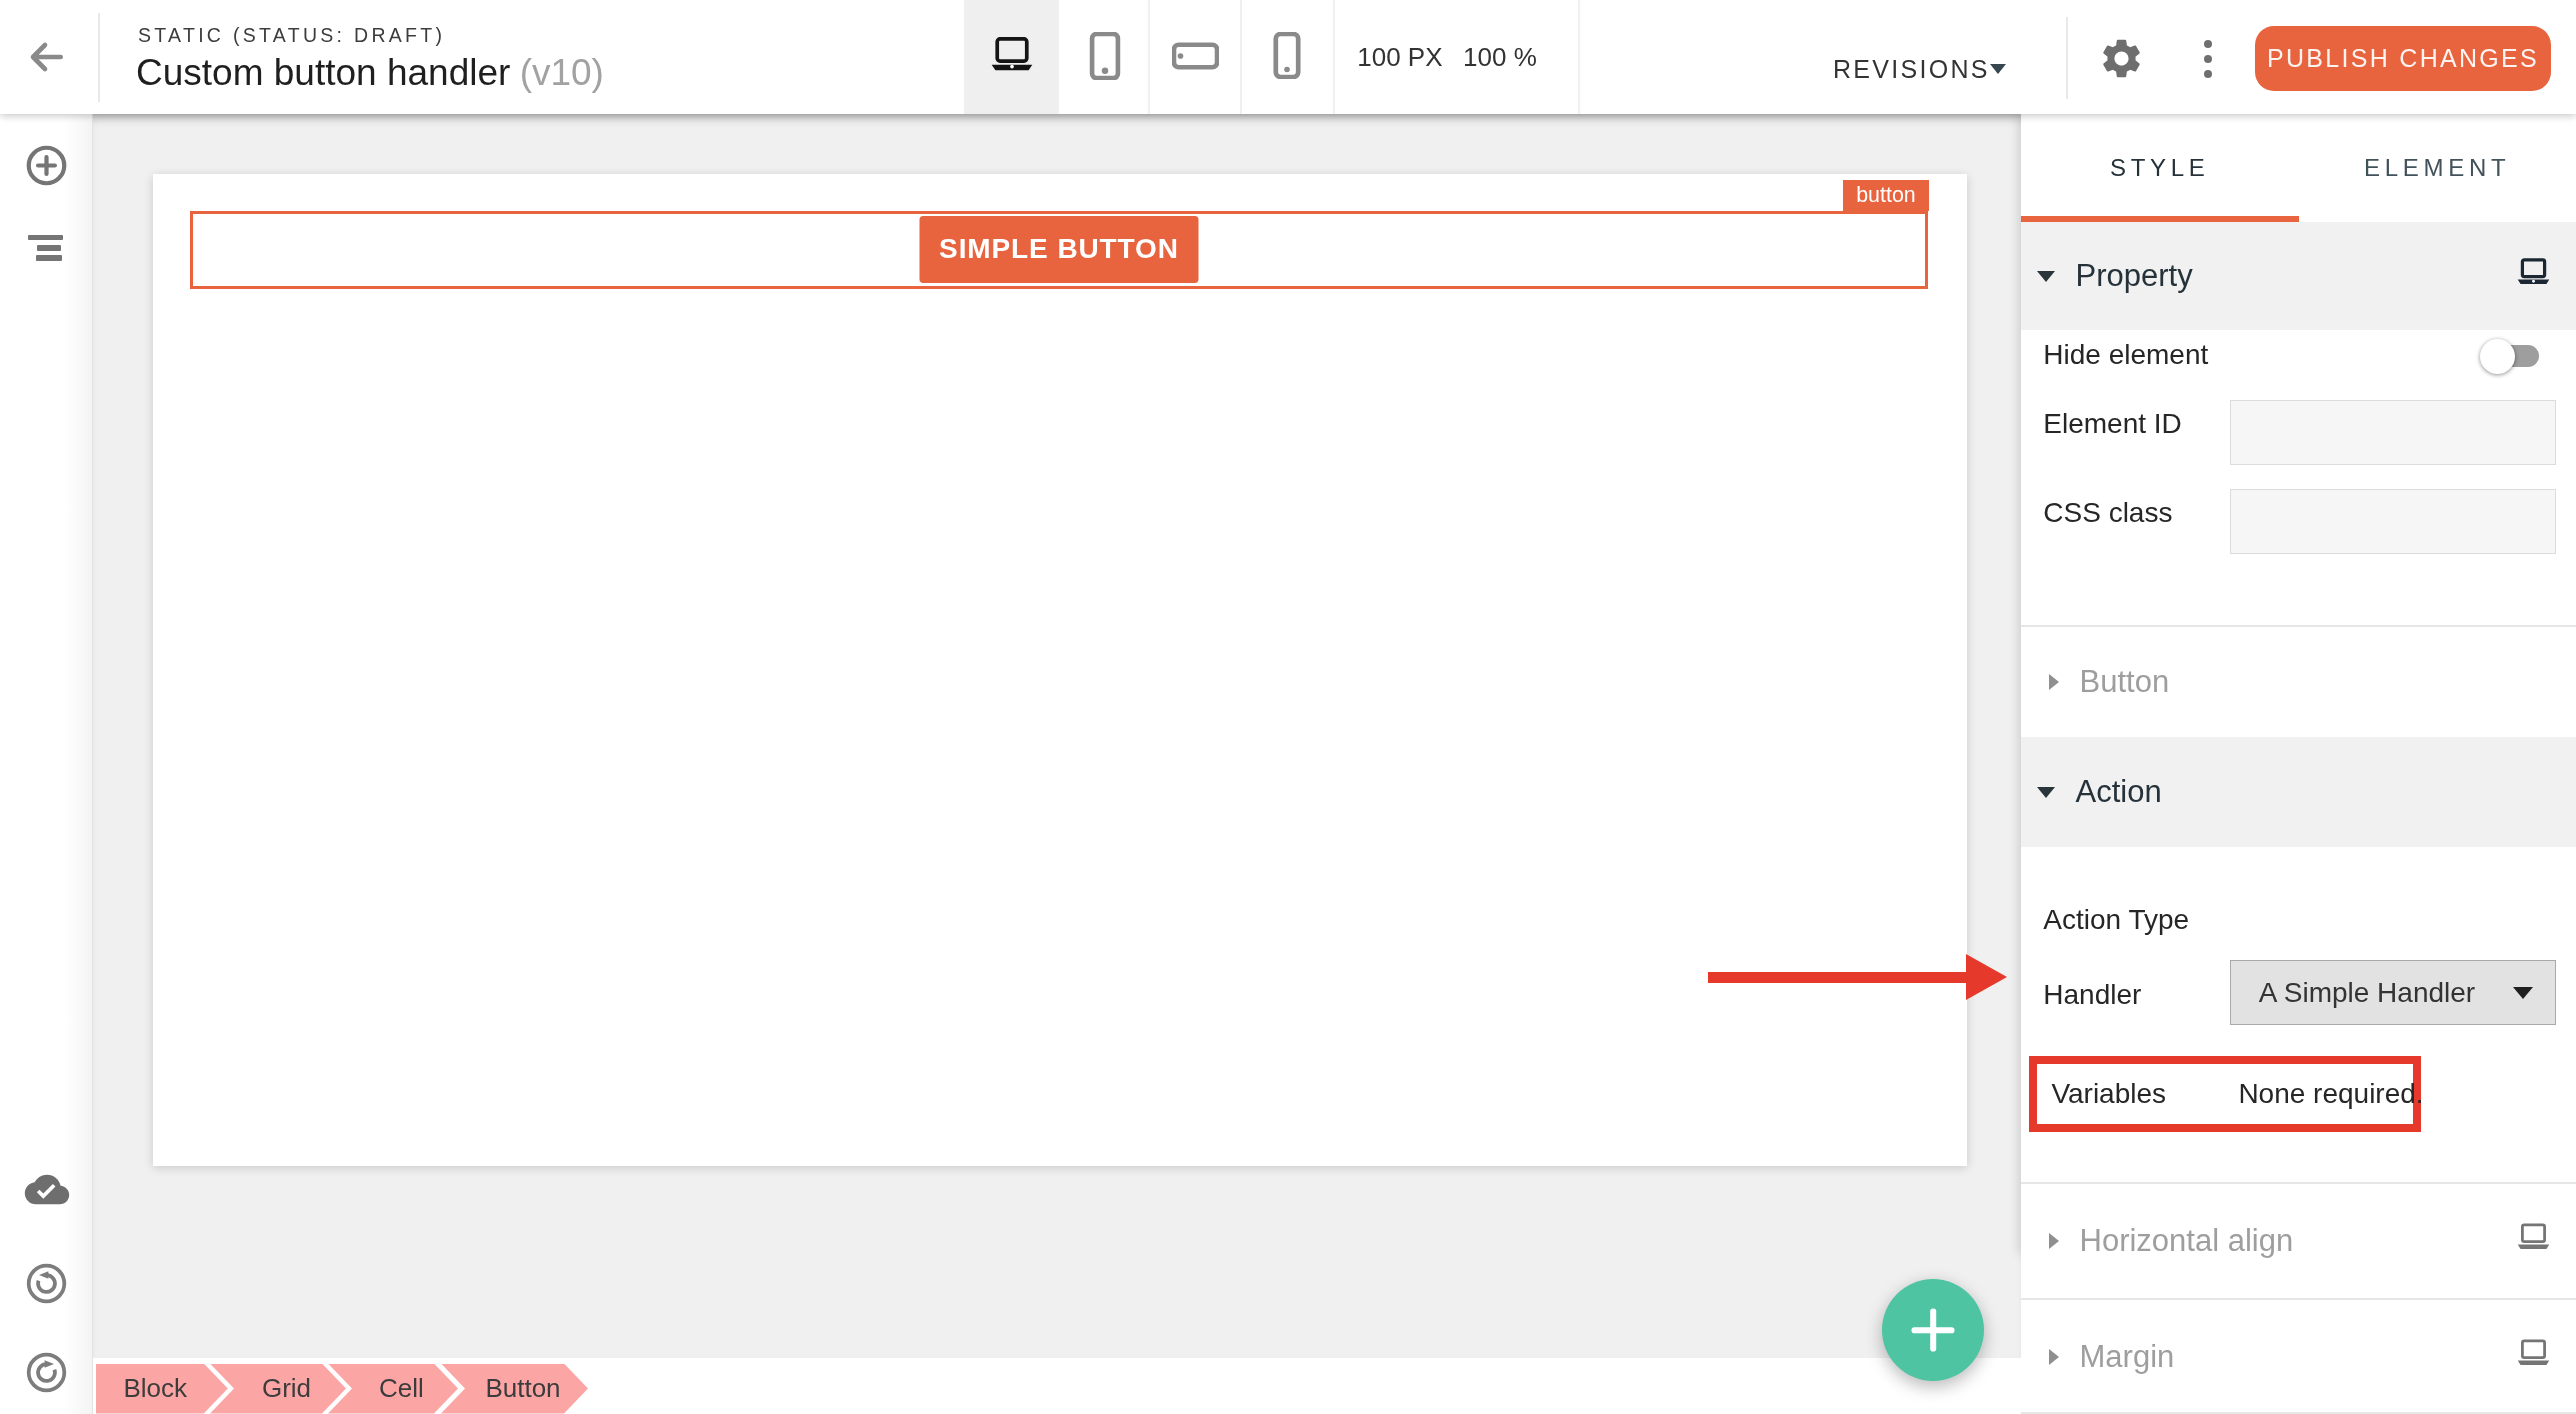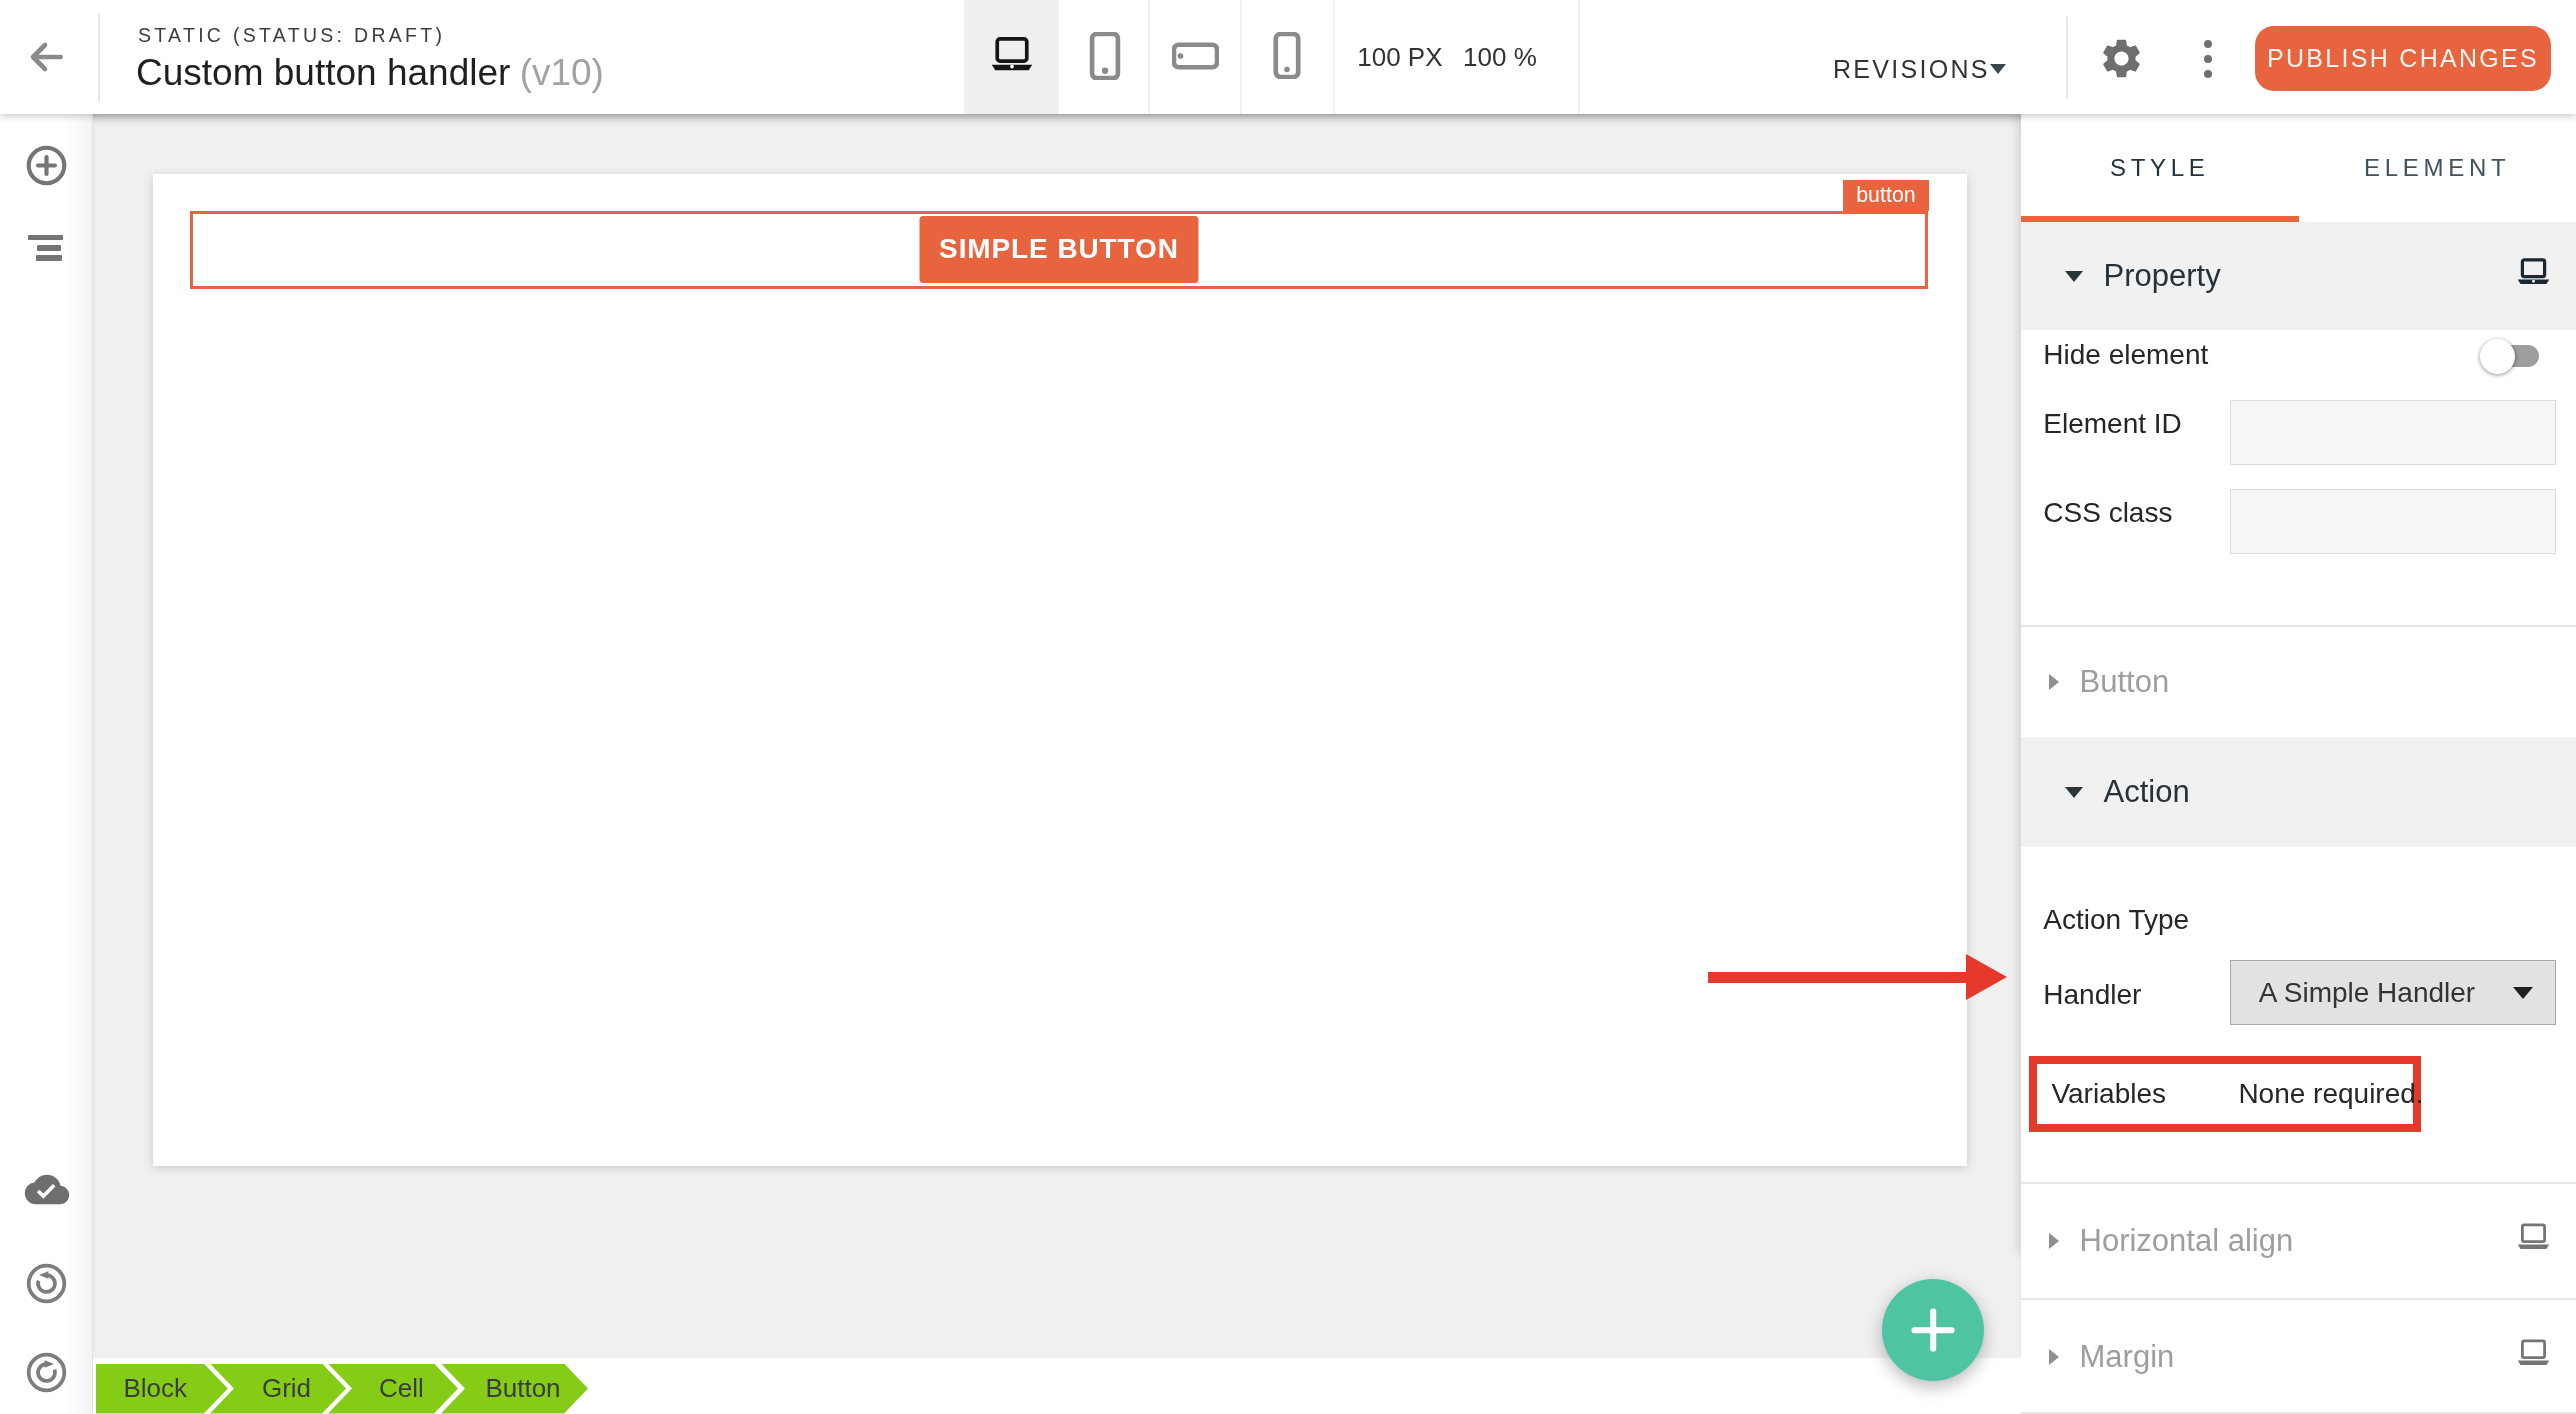--- a/index.html
+++ b/index.html
@@ -64,21 +64,21 @@
   .simple-btn { position:absolute; left:50%; top:1.9px; transform:translateX(-50%); width:279px; height:67px;
     background:#E8643F; border:none; border-radius:3.7px; color:#fff; font-weight:bold; font-size:28px;
     letter-spacing:0.9px; cursor:pointer; font-family:inherit; }
 
   .anno-arrow { position:absolute; left:1615px; top:840px; width:299px; height:47px; z-index:20; }
   .anno-arrow .shaft { position:absolute; left:0; top:17.7px; width:258px; height:11.2px; background:#E4392B; }
   .anno-arrow .head { position:absolute; right:0; top:0; width:0; height:0;
     border-top:23px solid transparent; border-bottom:23px solid transparent; border-left:41px solid #E4392B; }
 
   .crumb-bar { position:absolute; left:0; bottom:0; width:1928px; height:56px; background:#fff; }
-  .crumb { position:absolute; top:5.6px; height:50px; background:#84cc16; color:#3c3c3c; font-size:26px;
+  .crumb { position:absolute; top:5.6px; height:50px; background:#fca5a5; color:#3c3c3c; font-size:26px;
     display:flex; align-items:center; justify-content:center; cursor:pointer; }
   .crumb.notched { clip-path:polygon(0 0, calc(100% - 24px) 0, 100% 50%, calc(100% - 24px) 100%, 0 100%, 24px 50%); padding-left:17px; }
   .crumb.first { clip-path:polygon(0 0, calc(100% - 24px) 0, 100% 50%, calc(100% - 24px) 100%, 0 100%); padding-right:13px; }
 
   .fab { position:absolute; left:1789px; top:1165px; width:102px; height:102px; border-radius:50%;
     background:#4EC4A3; border:none; box-shadow:0 5.6px 17px rgba(0,0,0,.28); cursor:pointer; z-index:25; }
   .fab::before { content:""; position:absolute; left:50%; top:50%; width:43px; height:5.6px; background:#fff;
     transform:translate(-50%,-50%); border-radius:2.8px; }
   .fab::after { content:""; position:absolute; left:50%; top:50%; width:5.6px; height:43px; background:#fff;
     transform:translate(-50%,-50%); border-radius:2.8px; }
@@ -86,21 +86,21 @@
   
   .panel { position:absolute; left:2021px; top:114px; width:555px; height:1140px; background:#fff;
     box-shadow:-3.7px 0 9.3px rgba(0,0,0,.10); z-index:35; }
   .tabs { position:absolute; left:0; top:0; width:555px; height:108px; display:flex; }
   .tab { flex:1; display:flex; align-items:center; justify-content:center; font-size:24px;
     letter-spacing:4.7px; color:#42525b; cursor:pointer; position:relative; }
   .tab.active { color:#26323a; }
   .tab.active::after { content:""; position:absolute; left:0; right:0; bottom:0; height:5.6px; background:#E8643F; }
 
   .sec-header { position:absolute; left:0; width:555px; background:#f1f1f1; display:flex;
-    align-items:center; gap:20.5px; padding-left:44px; font-size:31px; color:#26323a; cursor:pointer; }
+    align-items:center; gap:20.5px; padding-left:16px; font-size:31px; color:#26323a; cursor:pointer; }
   .sec-row { position:absolute; left:0; width:555px; display:flex; align-items:center; gap:20.5px;
     padding-left:28px; font-size:31px; color:#9e9e9e; cursor:pointer; background:#fff; }
   .row-divider { position:absolute; left:0; width:555px; height:1.9px; background:#e6e6e6; }
   .mini-laptop { position:absolute; right:24px; }
 
   .field-label { position:absolute; left:22.3px; font-size:28px; color:#262626; }
   .text-input { position:absolute; left:209px; width:326px; height:65px; background:#f6f6f6;
     border:1.9px solid #dcdcdc; font-size:26px; padding:0 13px; font-family:inherit; }
   .dropdown { position:absolute; left:209px; width:326px; height:65px; display:flex; align-items:center;
     justify-content:center; font-size:28px; color:#333; cursor:pointer; padding-right:52px; }

